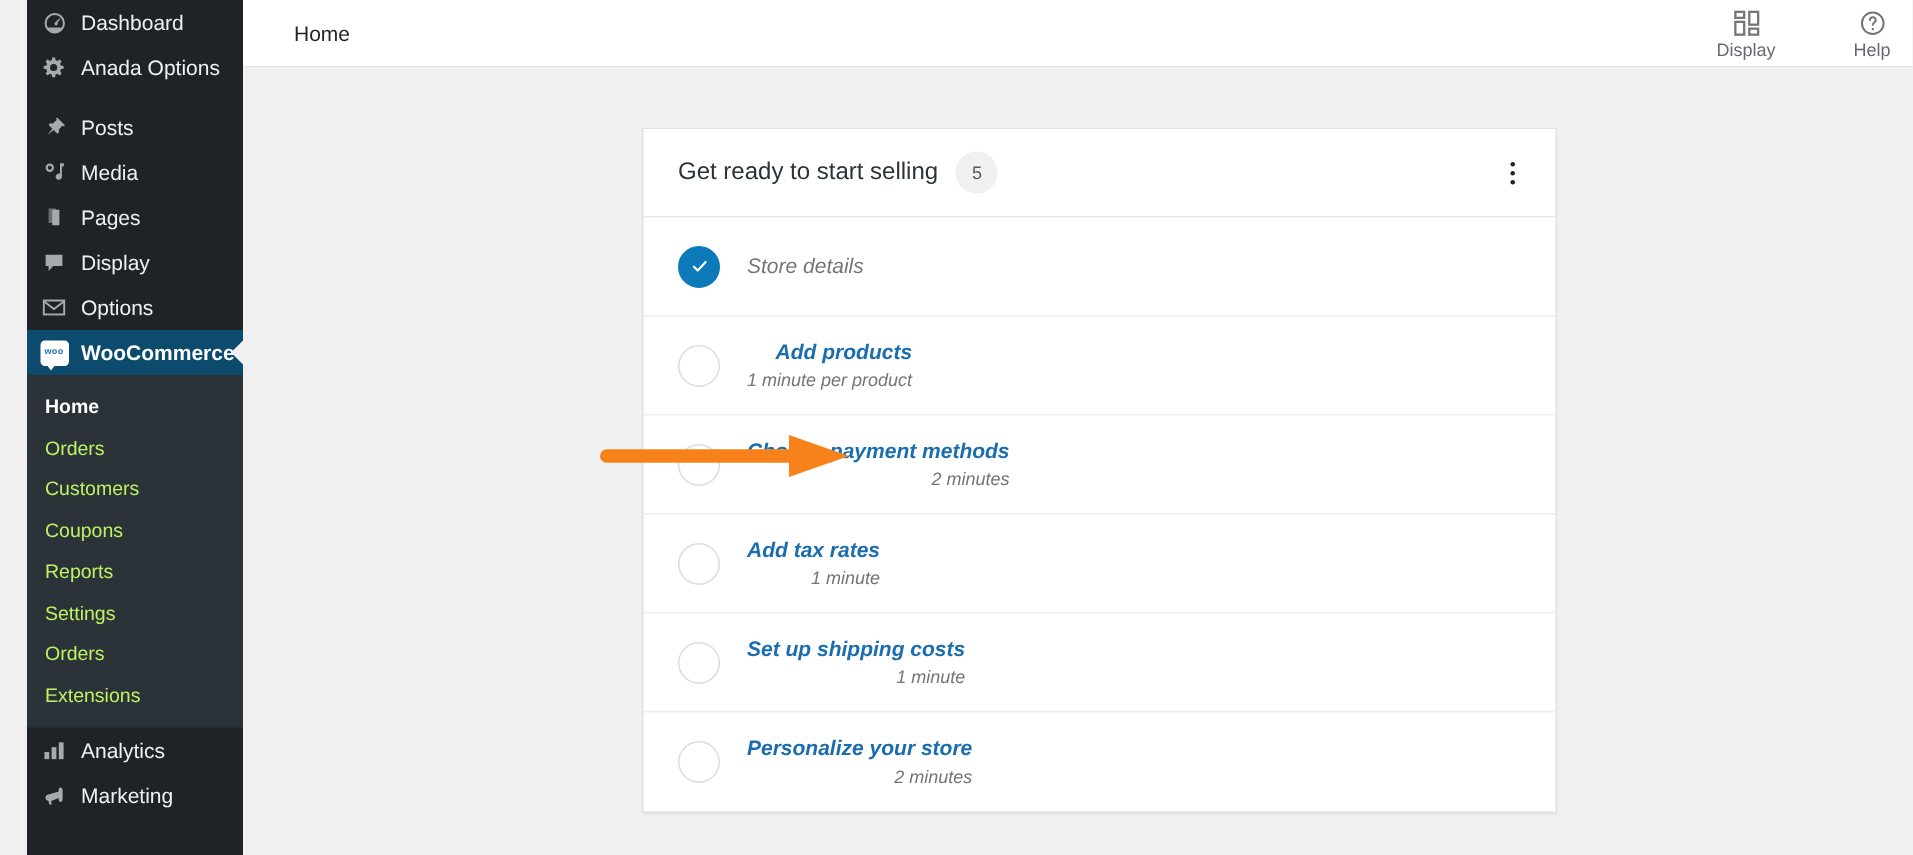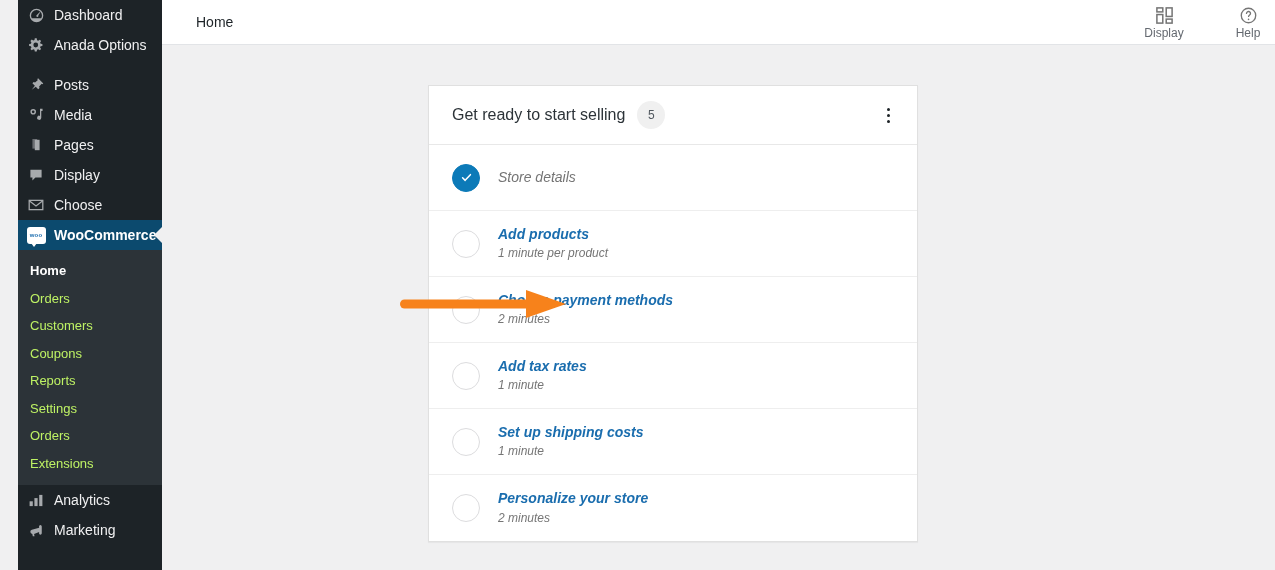--- a/index.html
+++ b/index.html
@@ -154,24 +154,25 @@
     width: 54px;
   }
   .topbar-btn .tb-ico { height: 19px; display: flex; align-items: center; justify-content: center; }
   .topbar-btn .tb-label { font-size: 12px; color: #646970; line-height: 1; }
 
   
   #card {
     position: absolute;
     left: 266px;
     top: 85px;
-    width: 490px;
+    width: 610px;
     background: #fff;
     border: 1px solid #e0e0e0;
     box-shadow: 0 1px 1px rgba(0,0,0,.04);
+    text-align: right;
   }
 
   #card-header {
     height: 59px;
     display: flex;
     align-items: center;
     padding: 0 16px 0 23px;
     border-bottom: 1px solid #e8e8e8;
   }
   #card-title {
@@ -324,21 +325,21 @@
       <span class="nav-label">Display</span>
     </div>
 
     <div class="nav-item">
       <span class="nav-ico">
         <svg width="16" height="14" viewBox="0 0 20 16" fill="none" stroke="currentColor" stroke-width="1.6">
           <rect x="1.5" y="2.2" width="17" height="11.6"></rect>
           <path d="M1.5 2.8L10 9.2l8.5-6.4"></path>
         </svg>
       </span>
-      <span class="nav-label">Choose</span>
+      <span class="nav-label">Options</span>
     </div>
 
     <div class="nav-item current">
       <span class="nav-ico">
         <span class="woo-badge">
           <span>woo</span>
         </span>
       </span>
       <span class="nav-label">WooCommerce</span>
     </div>

